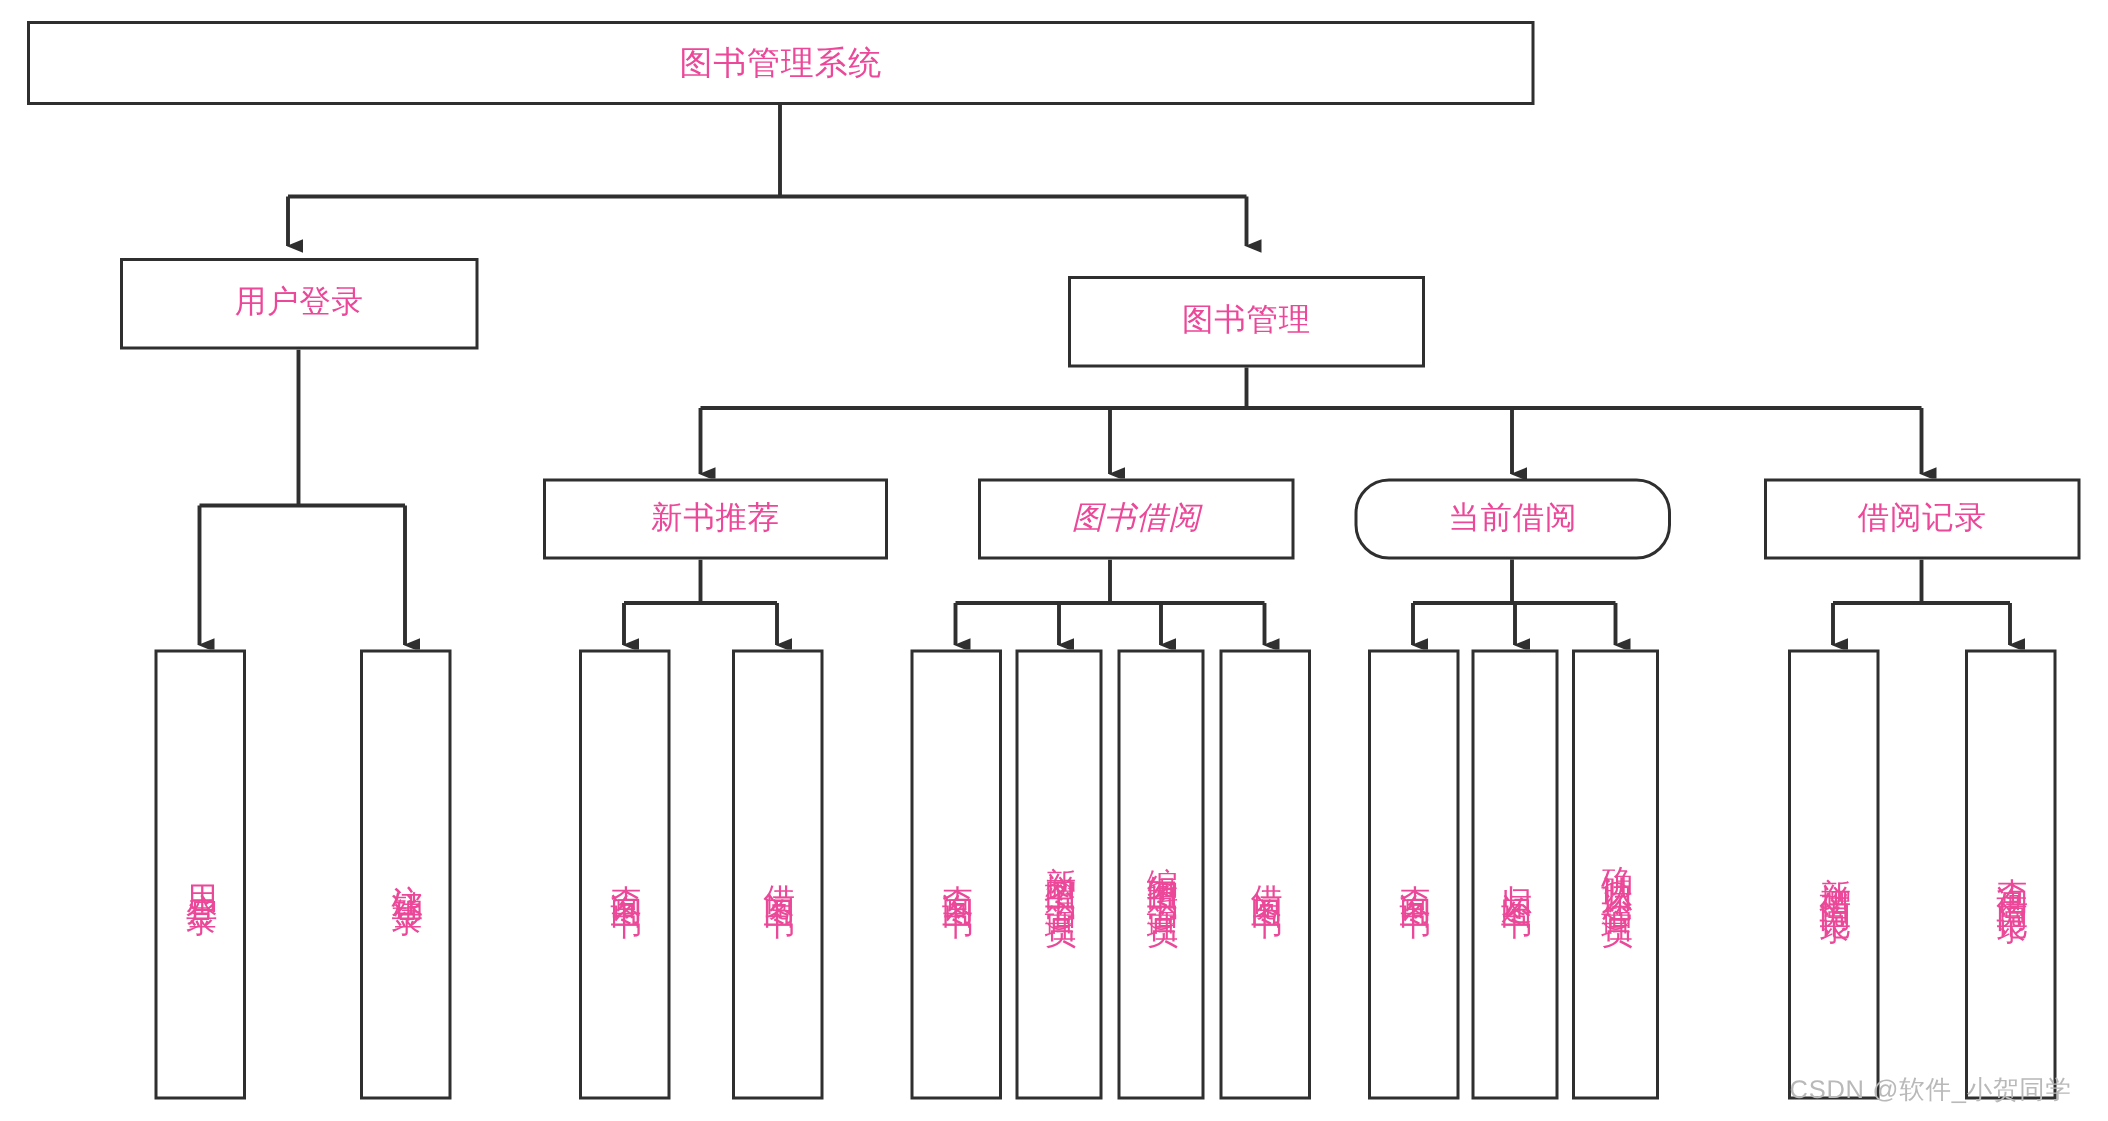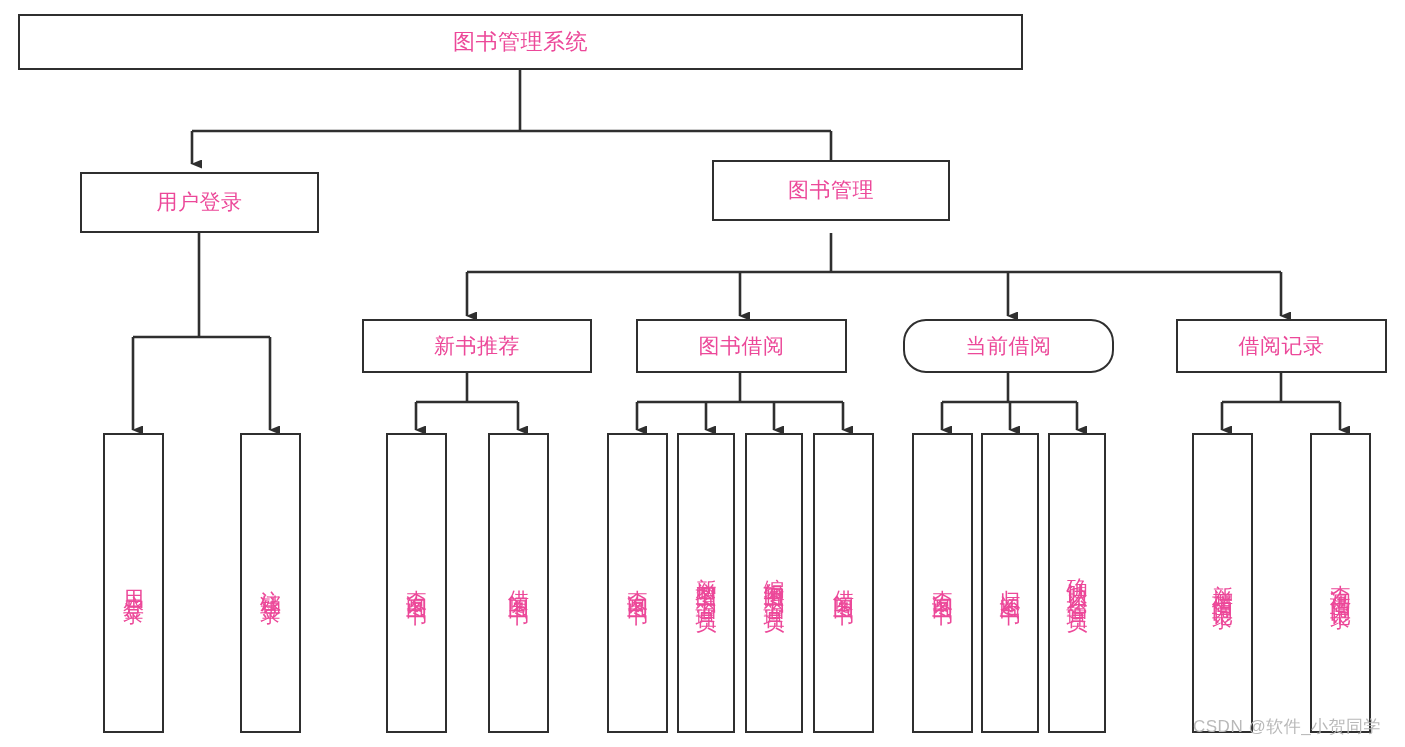--- a/index.html
+++ b/index.html
@@ -129,28 +129,28 @@
     </g>
   </svg>
 
   <div class="node horiz root" style="left:18px; top:14px; width:1005px; height:56px;">
     <span class="node-label">图书管理系统</span>
   </div>
 
   <div class="node horiz" style="left:80px; top:172px; width:239px; height:61px;">
     <span class="node-label">用户登录</span>
   </div>
-  <div class="node horiz" style="left:712px; top:160px; width:238px; height:61px;">
+  <div class="node horiz" style="left:712px; top:184px; width:238px; height:61px;">
     <span class="node-label">图书管理</span>
   </div>
 
   <div class="node horiz" style="left:362px; top:319px; width:230px; height:54px;">
     <span class="node-label">新书推荐</span>
   </div>
-  <div class="node horiz" style="left:636px; top:319px; width:211px; height:54px;">
+  <div class="node horiz" style="left:652px; top:319px; width:211px; height:54px;font-style:italic;">
     <span class="node-label">图书借阅</span>
   </div>
   <div class="node horiz" style="left:903px; top:319px; width:211px; height:54px;border-radius:23px;">
     <span class="node-label">当前借阅</span>
   </div>
   <div class="node horiz" style="left:1176px; top:319px; width:211px; height:54px;">
     <span class="node-label">借阅记录</span>
   </div>
 
   <div class="node vert" style="left:103px; top:433px; width:61px; height:300px;">

